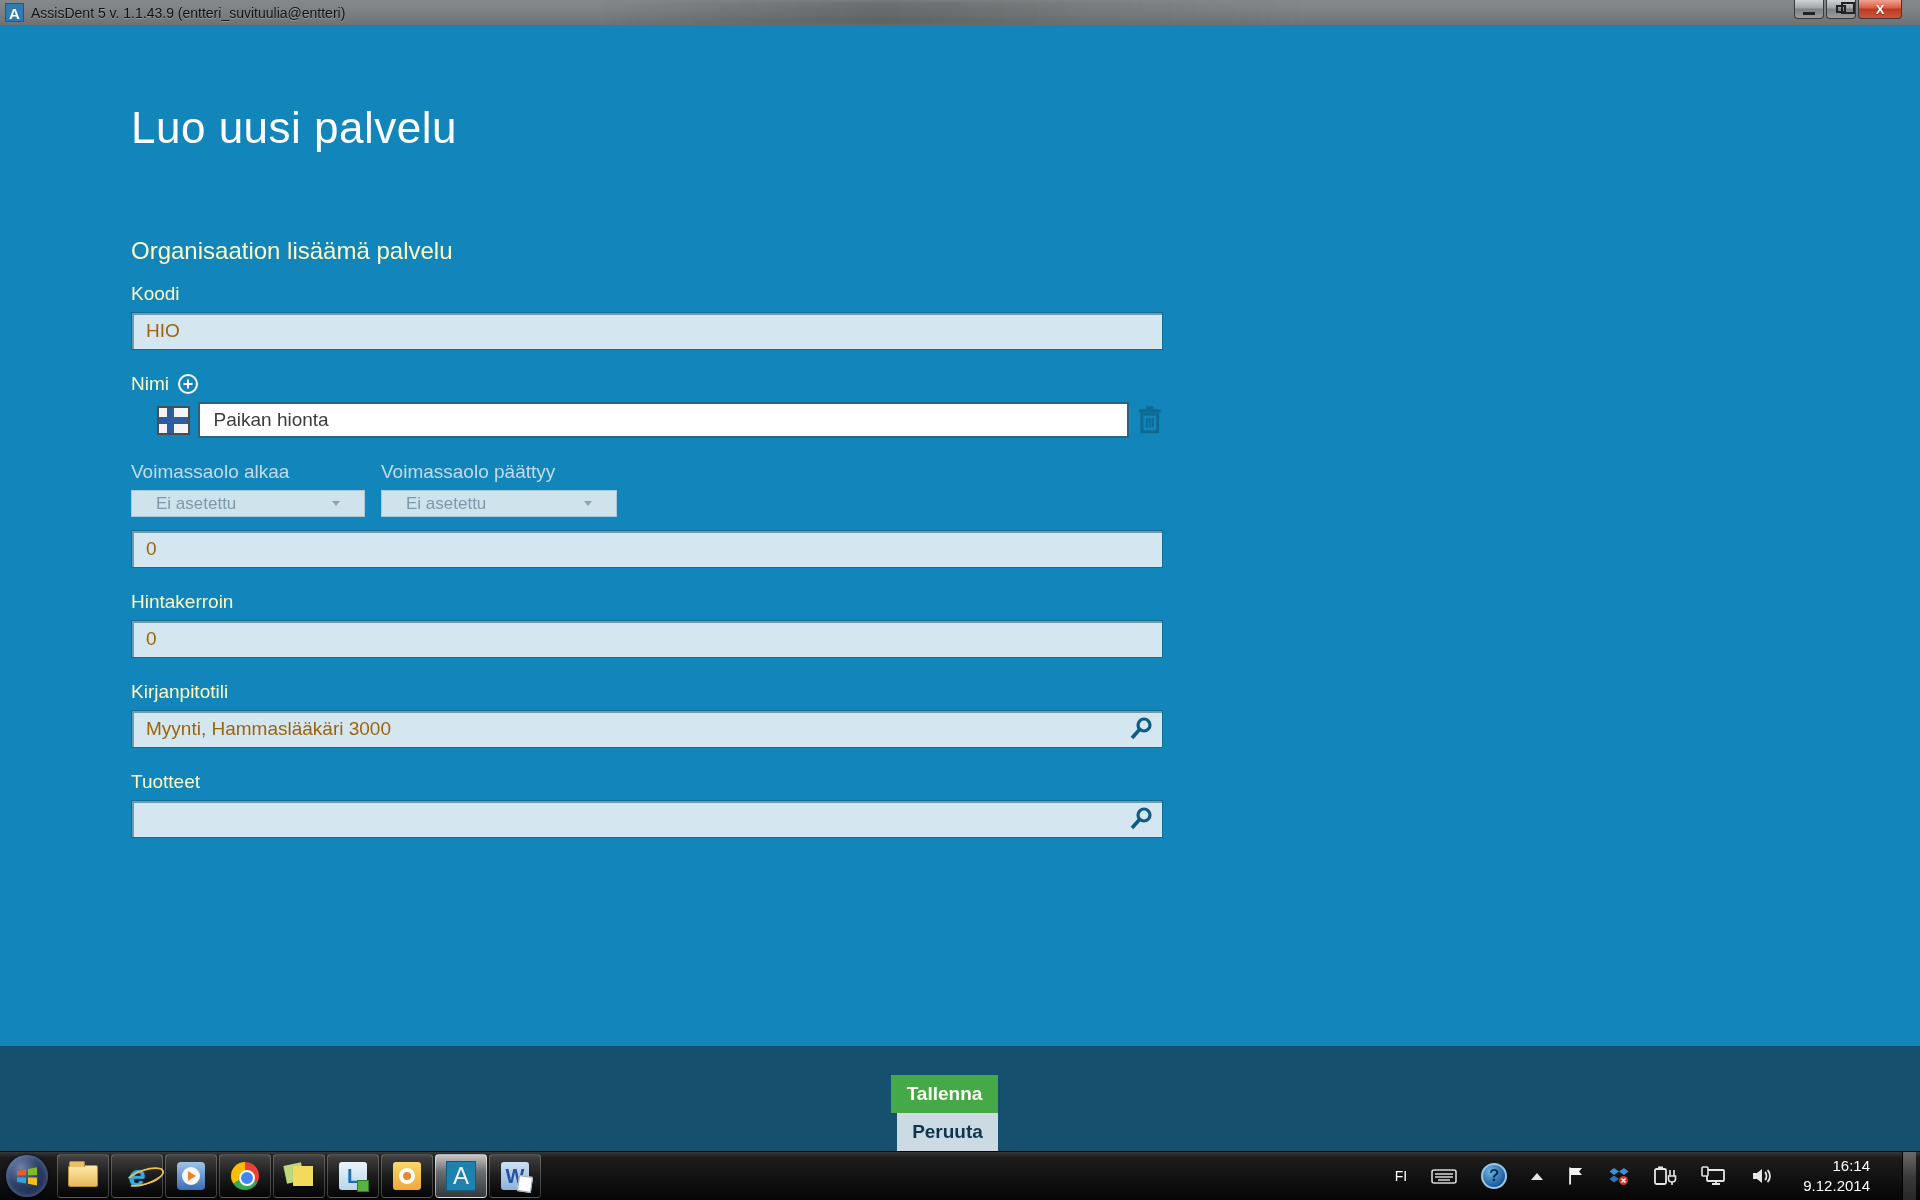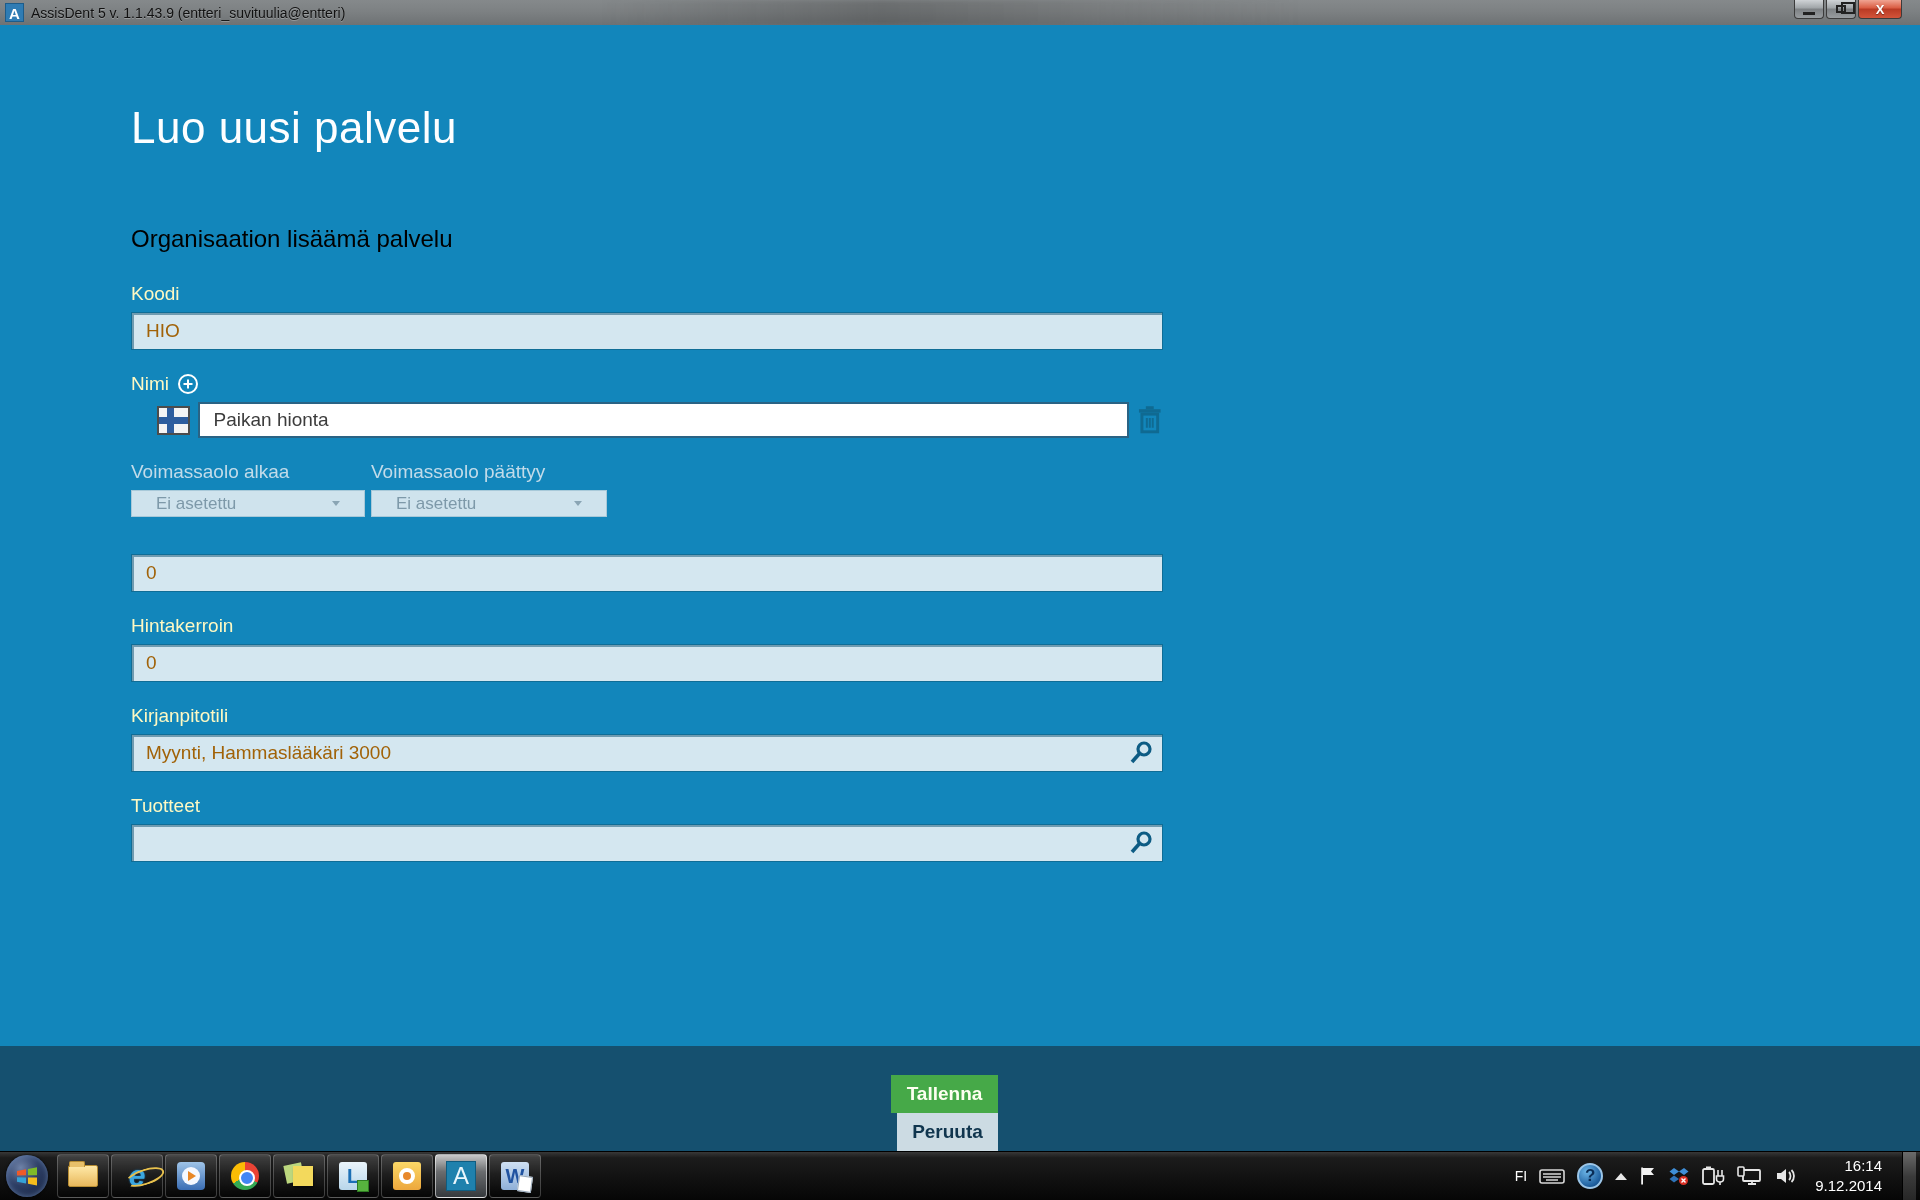--- a/index.html
+++ b/index.html
@@ -43,22 +43,22 @@
   
   .content{
     position:absolute; left:0; top:25px; width:1920px; height:1021px;
     background:#1286bb; color:#fff;
   }
   .page-title{
     position:absolute; left:131px; top:78px;
     font-size:44px; font-weight:300; letter-spacing:.5px; color:#fdfeff;
   }
   .section-title{
-    position:absolute; left:131px; top:200px;
-    font-size:24px; font-weight:400; color:#000000;
+    position:absolute; left:131px; top:212px;
+    font-size:24px; font-weight:400; color:#fef9c3;
   }
   .form{ position:absolute; left:131px; top:258px; width:1032px; }
   .f-label{ font-size:19px; color:#fef9c3; margin-bottom:7px; display:flex; align-items:center; gap:8px; }
   .f-label.dim{ color:#c2dbe9; }
   .txt{
     width:1032px; height:38px; border:1px solid #0f6d96; background:#d4e7f0;
     box-shadow:inset 2px 2px 0 rgba(9,80,112,.5);
     font-family:"Liberation Sans", sans-serif; font-size:19px; color:#a16207;
     padding:0 40px 0 14px; outline:none;
   }
@@ -75,21 +75,21 @@
   .flag-box::before{ content:""; position:absolute; left:8px; top:0; width:7px; height:25px; background:#2d5d9e; }
   .flag-box::after{ content:""; position:absolute; left:0; top:9px; width:29px; height:7px; background:#2d5d9e; }
   .nimi-input{
     width:947px; height:36px; border:2px solid #2a6384; background:#fff;
     font-family:"Liberation Sans", sans-serif; font-size:19px; color:#3c3c3c;
     padding:0 14px; outline:none;
   }
   .trash{ margin-left:8px; }
 
   
-  .selects{ display:flex; gap:6px; margin-bottom:37px; }
+  .selects{ display:flex; gap:16px; margin-bottom:13px; }
   .sel-col1{ width:234px; } .sel-col2{ width:236px; }
   .select{
     height:27px; background:#cfe3ed; border:1px solid #a8c9d9;
     display:flex; align-items:center; justify-content:space-between;
     padding:0 24px; font-size:17px; color:#7d99a9;
   }
   .sel-arrow{ width:0; height:0; border-left:4px solid transparent; border-right:4px solid transparent; border-top:5px solid #8aa5b4; }
 
   
   .footer{
@@ -140,21 +140,21 @@
   .ic-notes::after{ content:""; position:absolute; right:0; top:4px; width:20px; height:20px; background:#f3d95c; box-shadow:1px 2px 2px rgba(0,0,0,.5); }
   .ic-lync{ width:28px; height:28px; background:linear-gradient(180deg,#eaf4fb,#b8d6ea); border-radius:3px; color:#1c6fb5; font-size:20px; font-weight:bold; display:flex; align-items:center; justify-content:center; position:relative; }
   .ic-lync::after{ content:""; position:absolute; right:-2px; bottom:-2px; width:10px; height:10px; background:#57b33e; border:1px solid #2e7d22; }
   .ic-outlook{ width:28px; height:28px; background:linear-gradient(180deg,#fbd867,#eda73c); border-radius:3px; display:flex; align-items:center; justify-content:center; }
   .ic-outlook .o{ width:16px; height:16px; border-radius:50%; border:4px solid #fff; background:#e8882a; }
   .ic-assis{ width:30px; height:30px; background:#1f81ad; border:1px solid #0f5c80; color:#eaf6fc; font-size:24px; display:flex; align-items:center; justify-content:center; }
   .ic-word{ width:28px; height:28px; background:linear-gradient(180deg,#cfe0f3,#8fb0d8); border-radius:3px; color:#2153a0; font-size:20px; font-weight:bold; display:flex; align-items:center; justify-content:center; position:relative; }
   .ic-word::after{ content:""; position:absolute; right:-3px; bottom:-2px; width:12px; height:14px; background:#fff; border:1px solid #9ab; transform:rotate(8deg); }
 
   
-  .tray{ margin-left:auto; display:flex; align-items:center; gap:12px; height:100%; padding-right:4px; color:#fff; }
+  .tray{ margin-left:auto; display:flex; align-items:center; gap:24px; height:100%; padding-right:4px; color:#fff; }
   .tray-lang{ font-size:14px; color:#fff; }
   .tray-help{ width:26px; height:26px; border-radius:50%; background:radial-gradient(circle at 35% 30%,#6db6e8,#1d5e9e 70%,#0c3a6b); color:#0a2c55; font-weight:bold; font-size:17px; display:flex; align-items:center; justify-content:center; border:2px solid #9cc6e8; }
   .tray-arrow{ width:0; height:0; border-left:6px solid transparent; border-right:6px solid transparent; border-bottom:7px solid #e8e8e8; }
   .clock{ text-align:right; font-size:15px; line-height:1.35; color:#fff; margin-left:6px; }
   .show-desktop{ width:14px; height:49px; margin-left:8px; border-left:1px solid #000;
     background:linear-gradient(180deg,#6b6b6b,#3a3a3a 50%,#262626); }
   .tray svg{ display:block; }
 </style>
 </head>
 <body>

